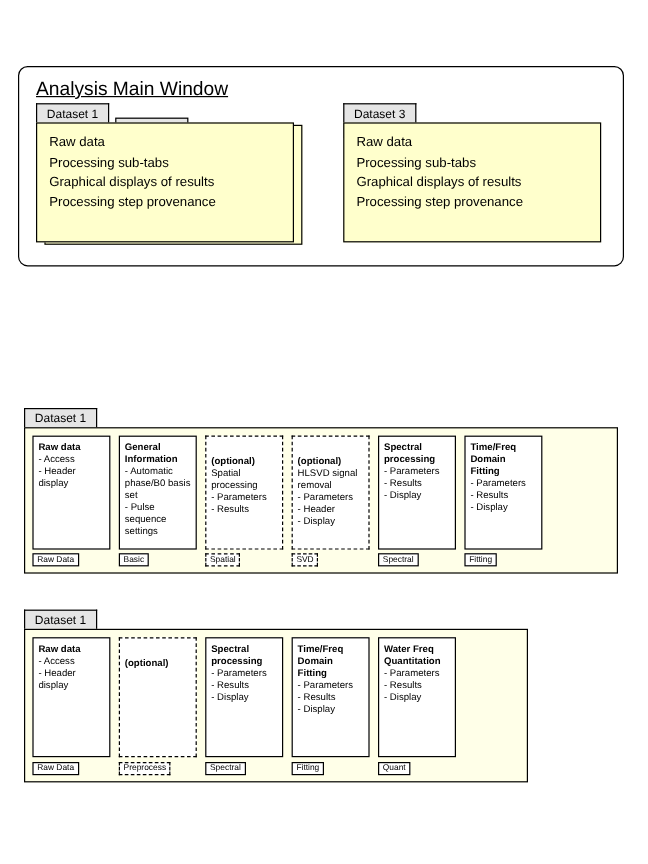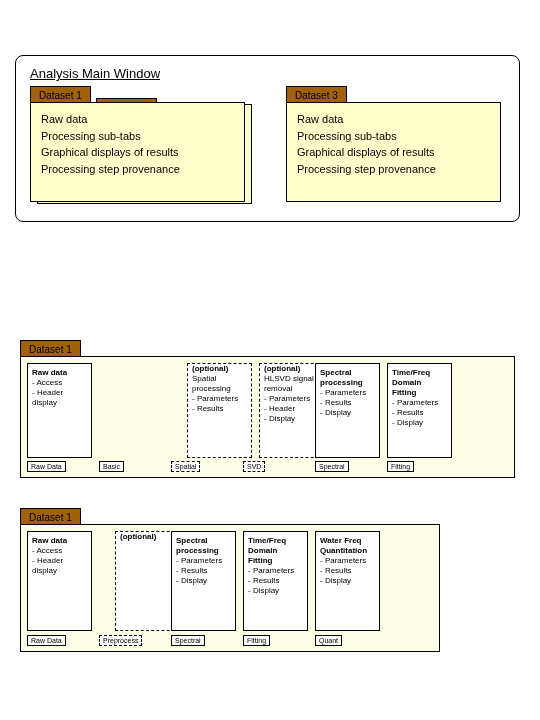--- a/index.html
+++ b/index.html
@@ -16,28 +16,28 @@
   .canvas { position: relative; width: 540px; height: 720px; }
   .abs { position: absolute; }
 
   
   .main-window {
     left: 15px; top: 55px; width: 505px; height: 167px;
     border: 1px solid #000; border-radius: 8px;
     background: #fff;
   }
   .main-title {
-    left: 14px; top: 10px; font-size: 13px;
+    left: 14px; top: 10px; font-size: 16px;
     text-decoration: underline;
   }
 
   
   .tab {
     border: 1px solid #000; border-bottom: none;
-    background: #a16207;
+    background: #e5e5e5;
     padding: 3px 8px 14px 8px;
     font-size: 10px;
   }
   .tab.shadow {
     border-bottom: 1px solid #000;
   }
   .tab-body {
     border: 1px solid #000;
     background: #ffffcc;
     padding: 8px 10px;
@@ -55,24 +55,23 @@
   .sub {
     border: 1px solid #000;
     background: #fff;
     padding: 4px 4px;
     font-size: 8px;
     line-height: 1.25;
   }
   .sub-dashed {
     border: 1px dashed #000;
     background: #fff;
-    padding: 0 4px;
+    padding: 16px 4px;
     font-size: 8px;
     line-height: 1.25;
-    margin-left: 16px;
   }
   .sub strong, .sub-dashed strong { font-size: 8px; font-weight: bold; }
 
   
   .subtab {
     border: 1px solid #000;
     background: #fff;
     font-size: 7px;
     padding: 1px 3px;
     white-space: nowrap;
@@ -113,20 +112,25 @@
   <div class="abs tab" style="left:20px; top:340px;">Dataset 1</div>
   <div class="abs section-body" style="left:20px; top:356px; width:495px; height:122px;">
 
     <div class="abs sub" style="left:6px; top:6px; width:65px; height:95px;">
       <strong>Raw data</strong><br>
       <span style="white-space:pre-line;">- Access
 - Header display</span>
     </div>
     <div class="abs subtab" style="left:6px; top:104px;">Raw Data</div>
 
+    <div class="abs sub" style="left:78px; top:6px; width:65px; height:95px;">
+      <strong>General Information</strong><br>
+      <span style="white-space:pre-line;">- Automatic phase/B0 basis set
+- Pulse sequence settings</span>
+    </div>
     <div class="abs subtab" style="left:78px; top:104px;">Basic</div>
 
     <div class="abs sub-dashed" style="left:150px; top:6px; width:65px; height:95px;">
       <strong>(optional)</strong><br>
       <span style="white-space:pre-line;">Spatial processing
 - Parameters
 - Results</span>
     </div>
     <div class="abs subtab-dashed" style="left:150px; top:104px;">Spatial</div>
 

